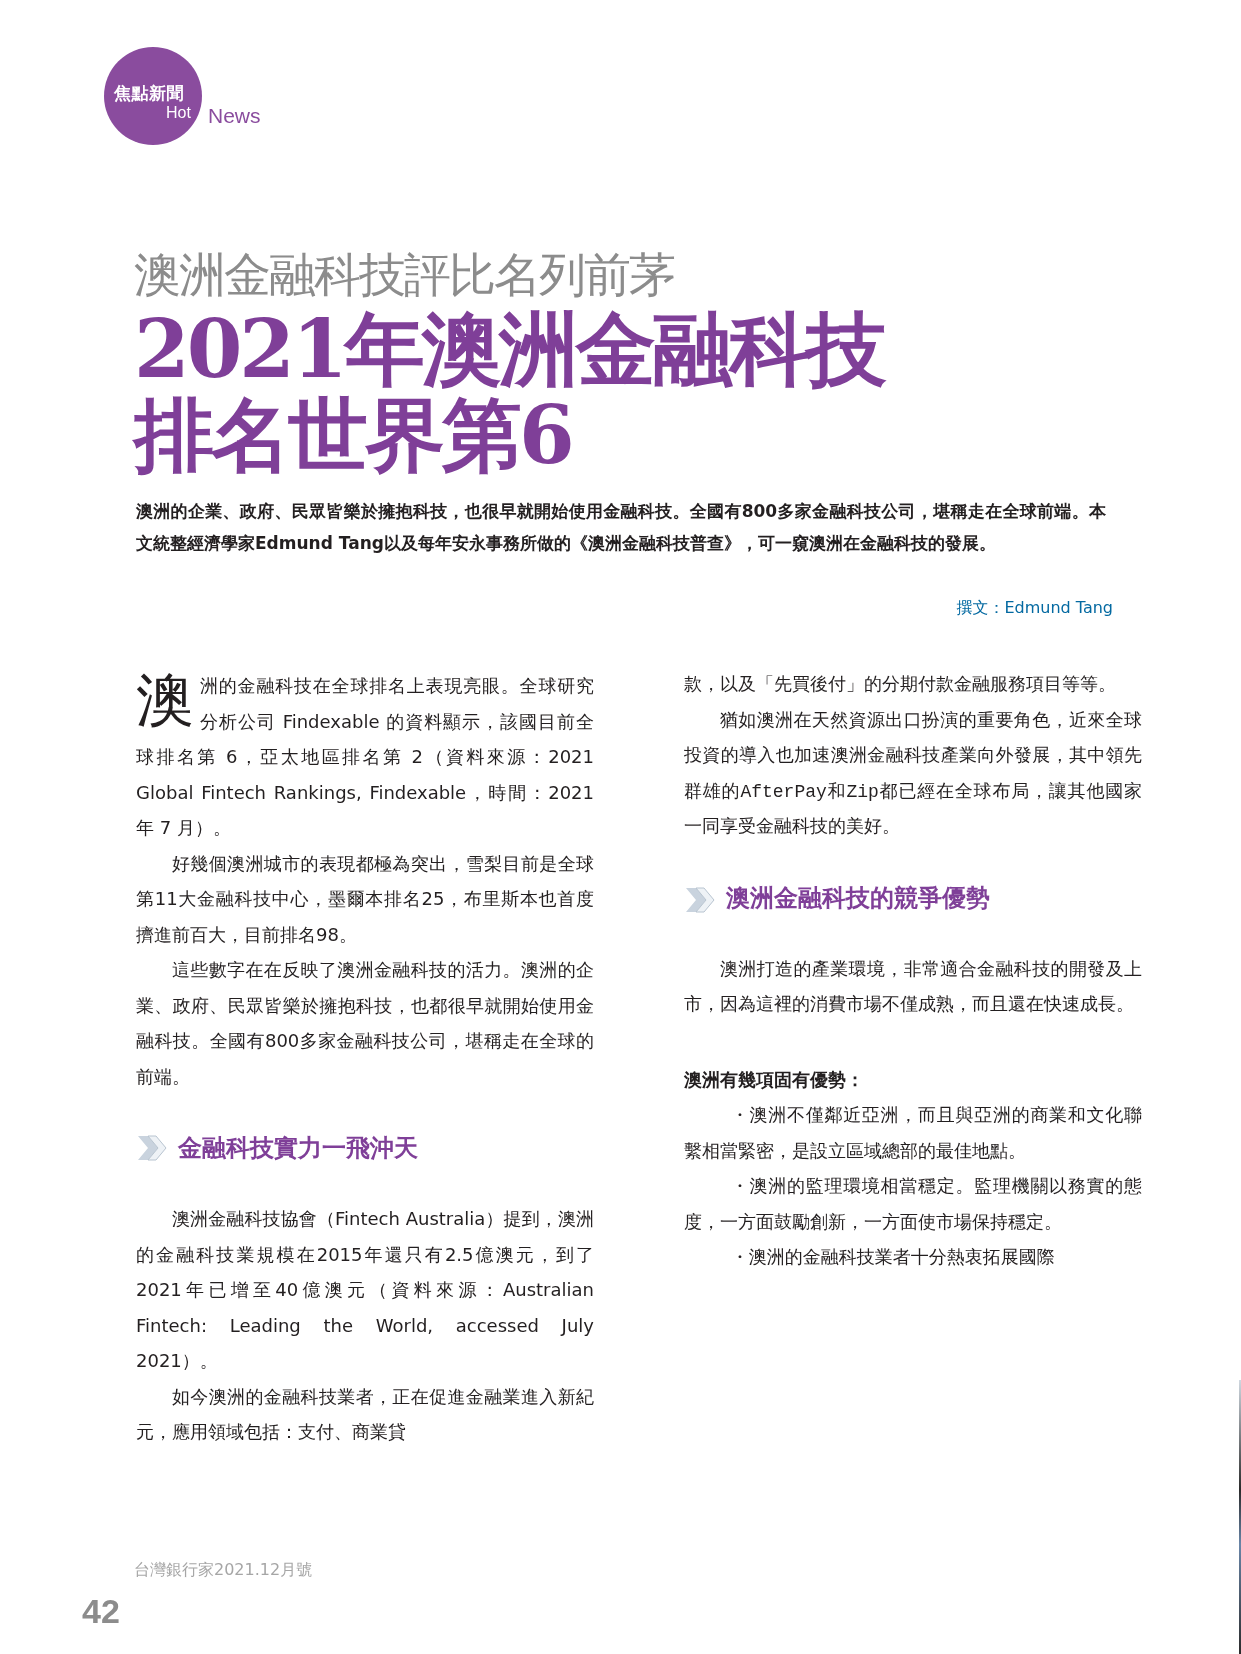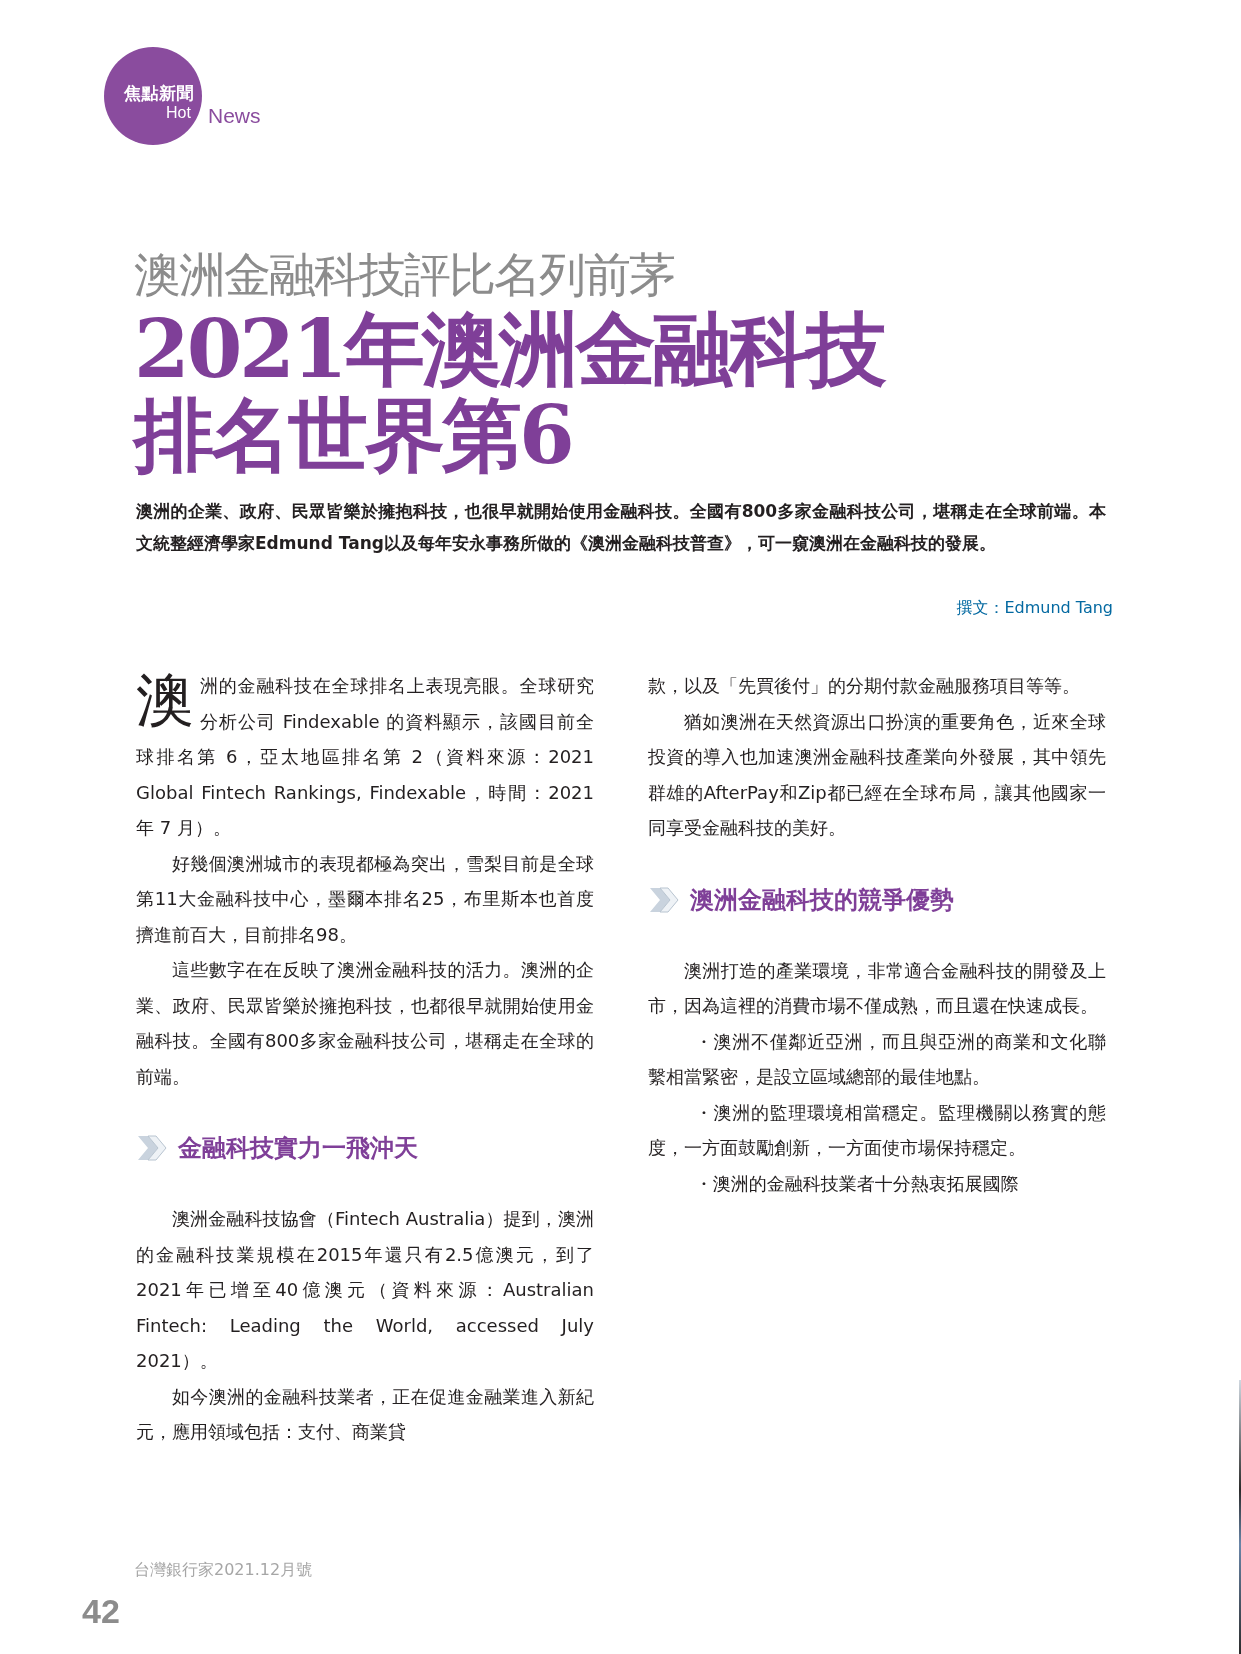--- a/index.html
+++ b/index.html
@@ -1,38 +1,38 @@
 <!DOCTYPE html>
 <html><head>
 <meta charset="utf-8">
 <style>
   html, body { margin: 0; padding: 0; background: #ffffff; }
   body { width: 1241px; height: 1654px; position: relative; overflow: hidden;
          font-family: "DejaVu Sans", "Liberation Sans", sans-serif; color: #231f20; }
   .badge { position: absolute; left: 104px; top: 47px; width: 98px; height: 98px;
            border-radius: 50%; background: #8a4c9e; }
-  .badge-zh { position: absolute; left: 124px; top: 82px; font-size: 17px; font-weight: bold;
+  .badge-zh { position: absolute; left: 114px; top: 82px; font-size: 17px; font-weight: bold;
               color: #ffffff; letter-spacing: 0.5px; white-space: nowrap; }
   .badge-hot { position: absolute; left: 166px; top: 104px; font-size: 16px; color: #ffffff;
                font-family: "Liberation Sans", sans-serif; }
   .badge-news { position: absolute; left: 208px; top: 104px; font-size: 21px; color: #8a4c9e;
                 font-family: "Liberation Sans", sans-serif; }
   .kicker { position: absolute; left: 134px; top: 244px; font-size: 47px; color: #8c8c8c;
             font-family: "DejaVu Serif", "Liberation Serif", serif; letter-spacing: -2px; white-space: nowrap; }
   .title { position: absolute; left: 134px; top: 306px; font-size: 80px; line-height: 86px;
            color: #7f3f98; font-weight: bold; font-family: "DejaVu Serif", "Liberation Serif", serif;
            letter-spacing: -3px; }
   .title div { white-space: nowrap; }
   .lead { position: absolute; left: 136px; top: 495px; width: 970px; font-size: 17px;
           line-height: 32px; font-weight: bold; color: #231f20; text-align: justify; }
   .byline { position: absolute; right: 128px; top: 598px; font-size: 16px; color: #0369a1; }
   .col { position: absolute; top: 668px; width: 458px; font-size: 18px; line-height: 35.5px;
          color: #231f20; text-align: justify; }
   .col.left { left: 136px; }
-  .col.right { left: 648px; }
+  .col.right { left: 684px; font-family: Liberation Mono, monospace; }
   .col p { margin: 0; }
   .indent { text-indent: 2em; }
   .dropcap { float: left; font-size: 58px; line-height: 58px; margin: 3px 6px 0 0;
              font-family: "DejaVu Serif", serif; color: #231f20; }
   .sec-head { display: flex; align-items: center; margin: 36px 0 35px 0; height: 36px; }
   .sec-icon { width: 34px; height: 28px; margin-right: 8px; flex: none; }
   .sec-title { font-size: 24px; font-weight: bold; color: #7f3f98; line-height: 36px; }
   .subhead { font-weight: bold; margin-top: 40px !important; }
   .bullet { text-indent: 2.6em; }
   .footer-num { position: absolute; left: 82px; top: 1548px; font-size: 34px; font-weight: bold;
@@ -78,20 +78,21 @@
   <p>款，以及「先買後付」的分期付款金融服務項目等等。</p>
   <p class="indent">猶如澳洲在天然資源出口扮演的重要角色，近來全球投資的導入也加速澳洲金融科技產業向外發展，其中領先群雄的AfterPay和Zip都已經在全球布局，讓其他國家一同享受金融科技的美好。</p>
   <div class="sec-head">
     <svg class="sec-icon" viewBox="0 0 34 28">
       <polygon points="2,2 12,2 22,14 12,26 2,26 12,14" fill="#c9d3de"></polygon>
       <polygon points="12,2 20,2 30,14 20,26 12,26 22,14" fill="#eef2f6" stroke="#b8c4d0" stroke-width="1"></polygon>
     </svg>
     <span class="sec-title">澳洲金融科技的競爭優勢</span>
   </div>
   <p class="indent">澳洲打造的產業環境，非常適合金融科技的開發及上市，因為這裡的消費市場不僅成熟，而且還在快速成長。</p>
+  <p class="subhead">澳洲有幾項固有優勢：</p>
   <p class="bullet">・澳洲不僅鄰近亞洲，而且與亞洲的商業和文化聯繫相當緊密，是設立區域總部的最佳地點。</p>
   <p class="bullet">・澳洲的監理環境相當穩定。監理機關以務實的態度，一方面鼓勵創新，一方面使市場保持穩定。</p>
   <p class="bullet">・澳洲的金融科技業者十分熱衷拓展國際</p>
 </div>
 
 <div class="footer-num">42</div>
 <div class="footer-pub">台灣銀行家2021.12月號</div>
 <div class="edge"></div>
 
 </body></html>

